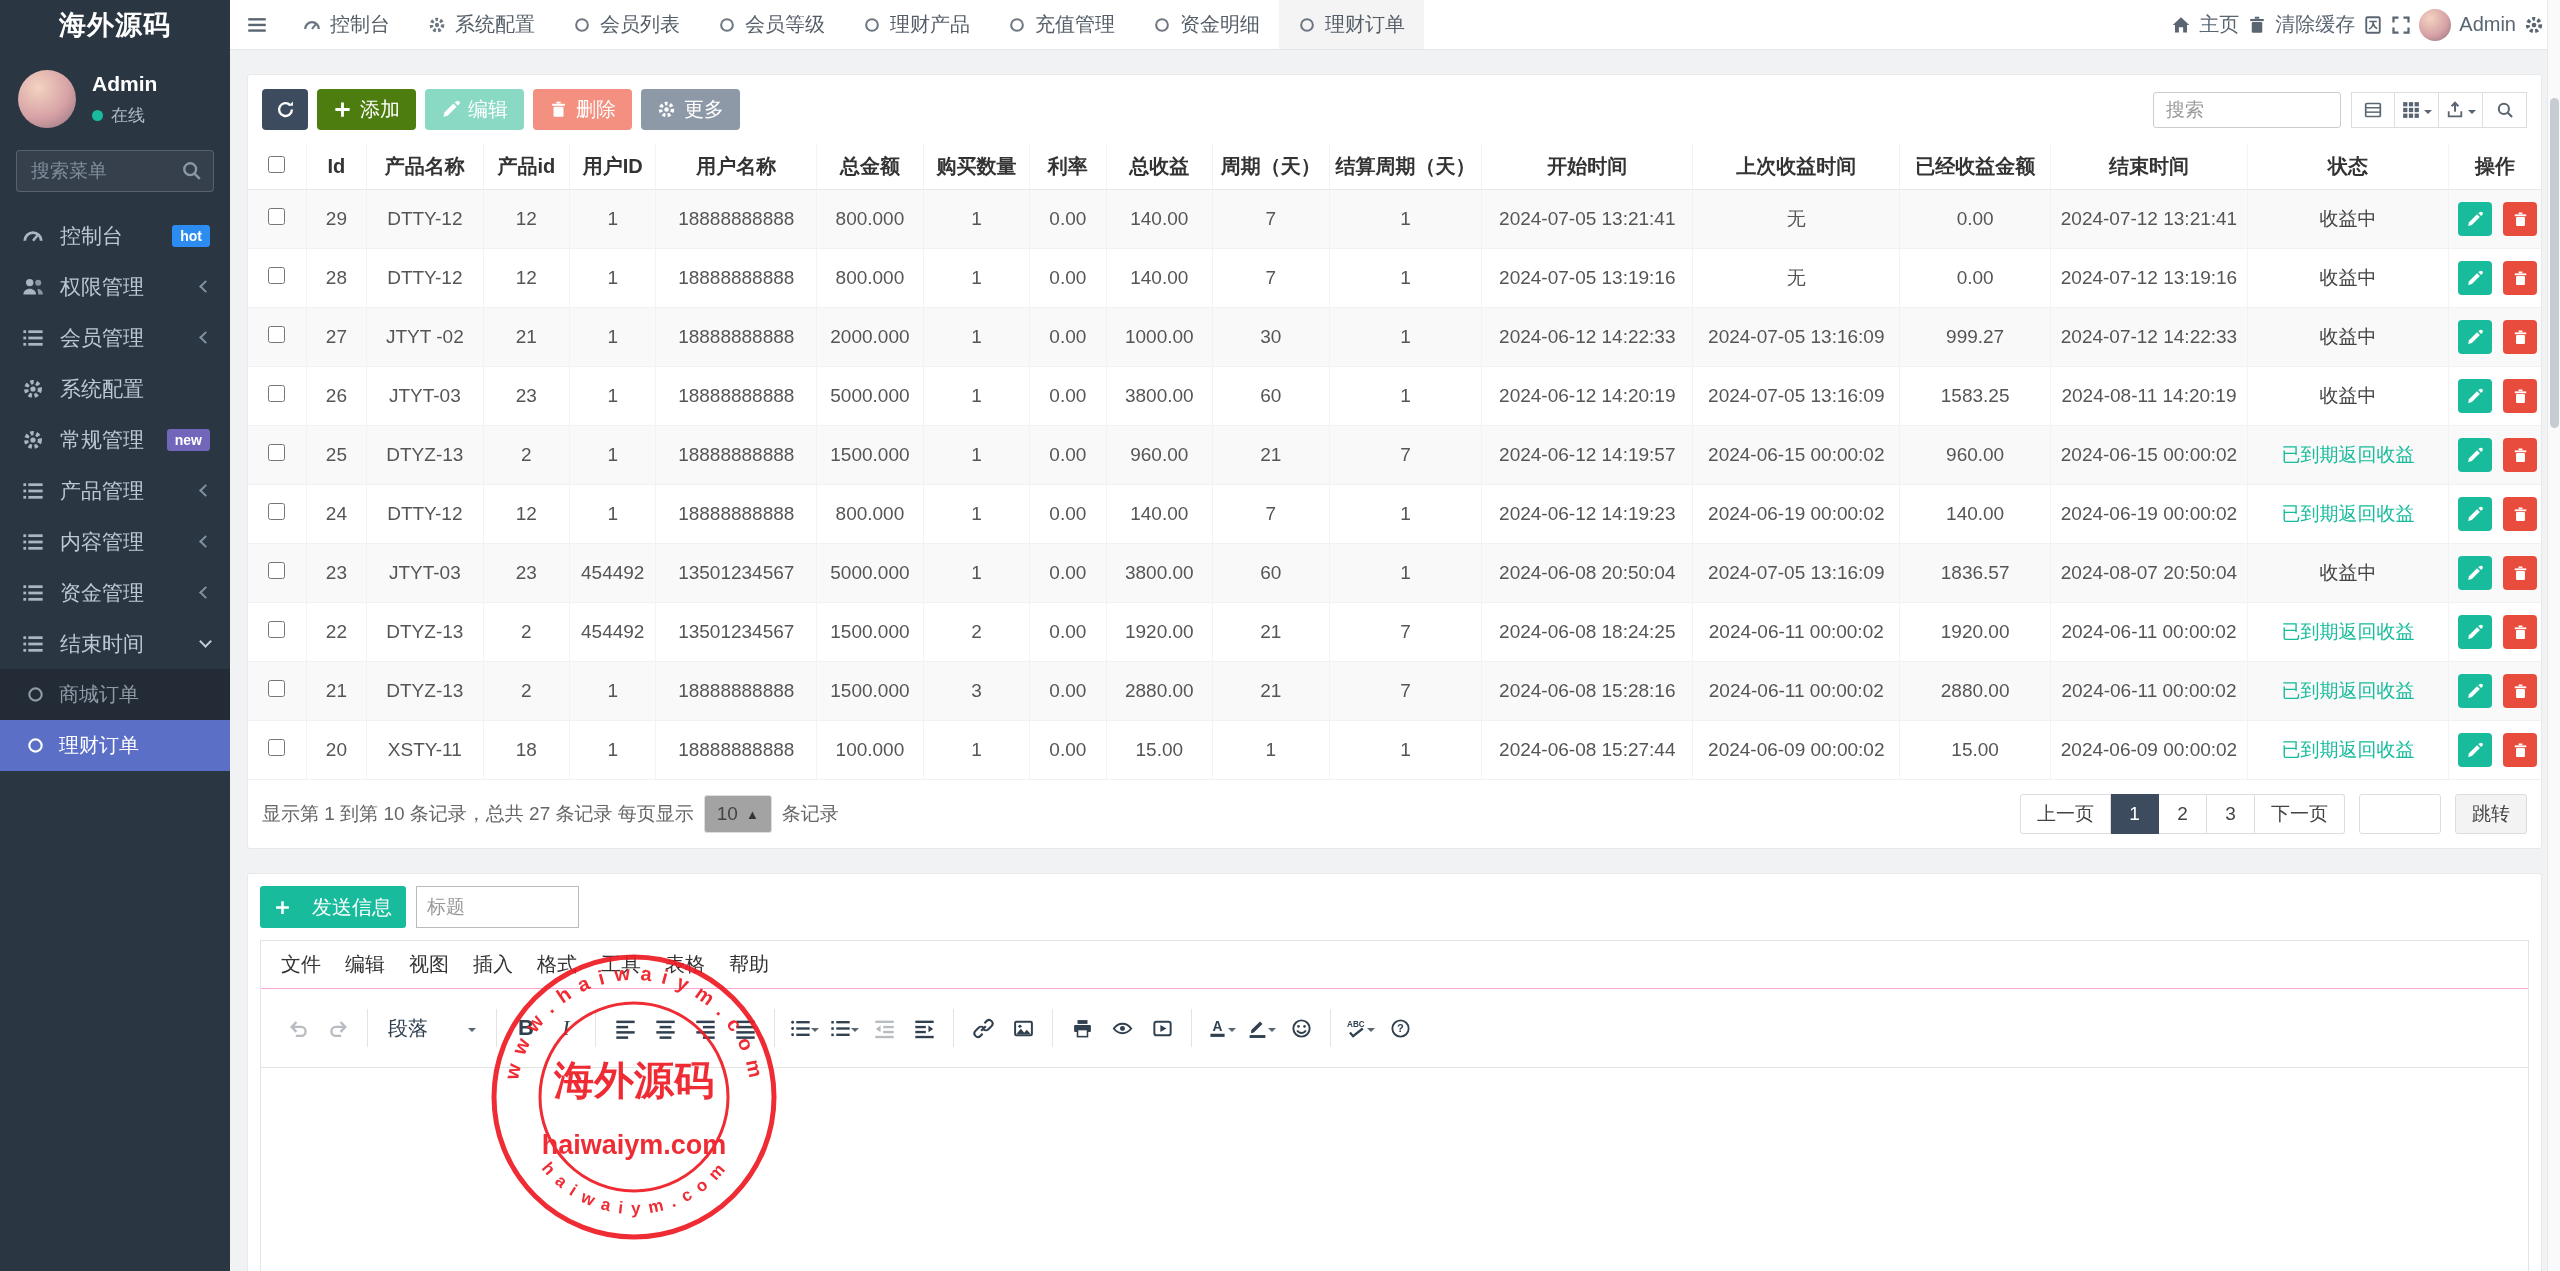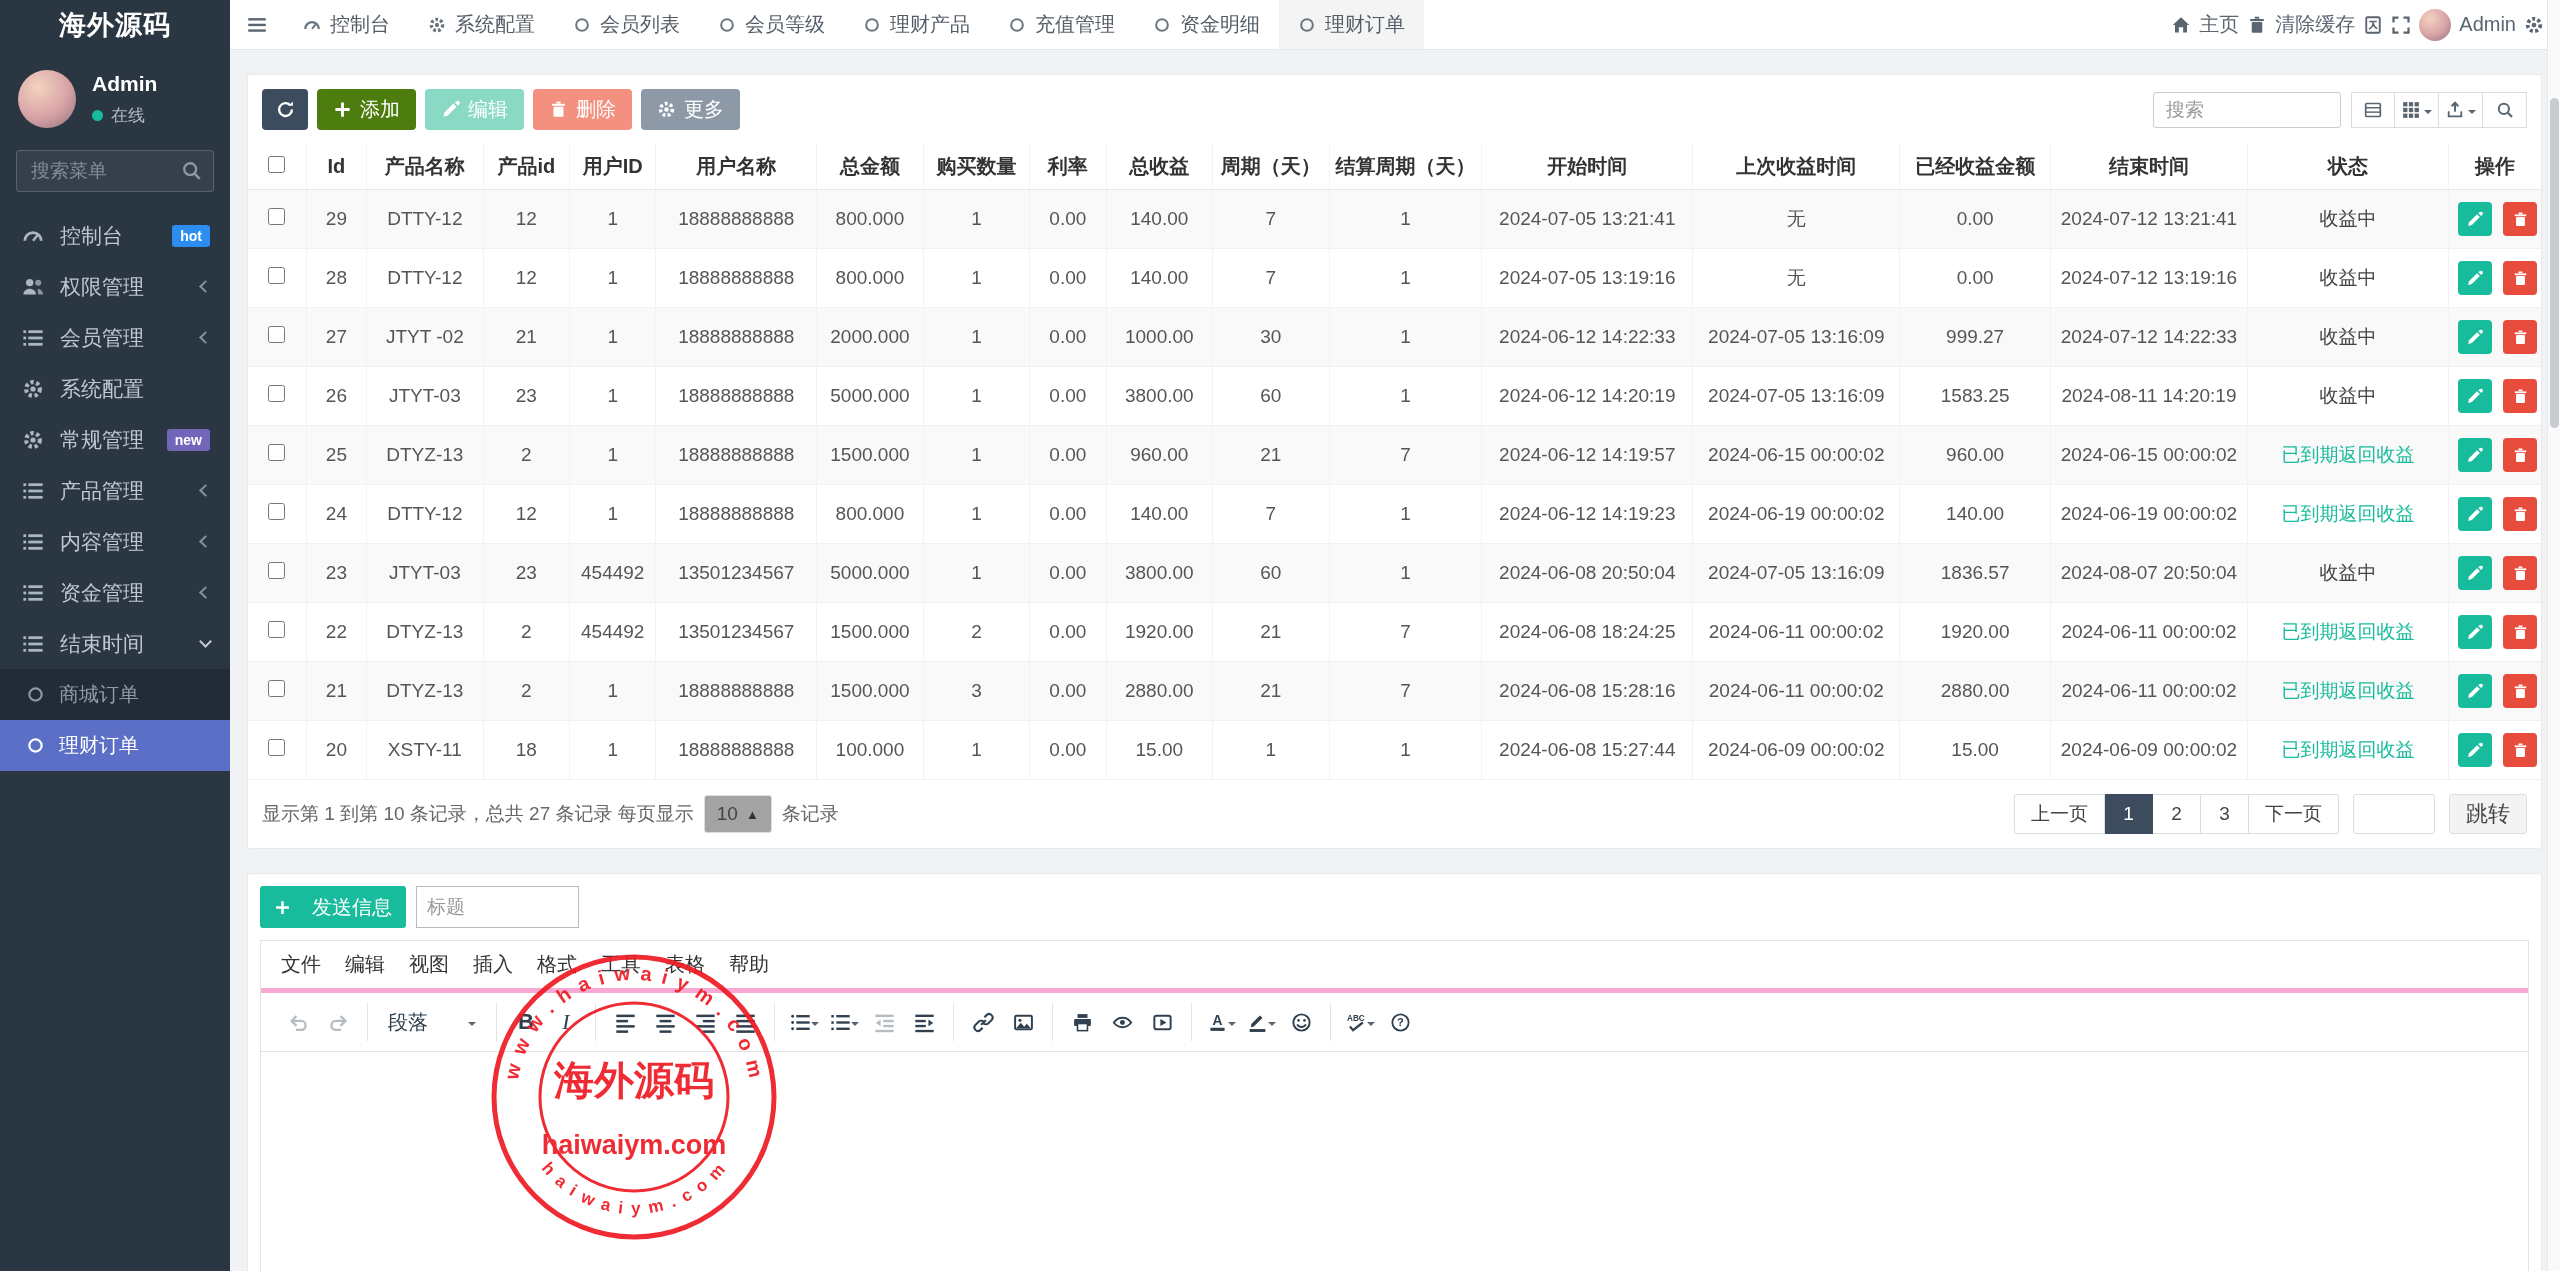--- a/index.html
+++ b/index.html
@@ -91,33 +91,33 @@
   .psize { display:flex; align-items:center; gap:8px; height:38px; padding:0 12px; border:1px solid #ddd; background:#a3a3a3; border-radius:3px; color:#444; cursor:pointer; }
   .psize .up { font-size:13px; color:#333; }
   .pager { display:flex; gap:14px; }
   .pages { display:flex; }
   .pg { min-width:48px; height:40px; padding:0 16px; display:flex; align-items:center; justify-content:center; background:#fff; border:1px solid #ddd; color:#444; font-size:19px; cursor:pointer; }
   .pg + .pg { border-left:none; }
   .pg:first-child { border-radius:3px 0 0 3px; }
   .pg:last-child { border-radius:0 3px 3px 0; }
   .pg.active { background:#3c4b5d; border-color:#3c4b5d; color:#fff; }
   .jump-in { width:82px; height:40px; border:1px solid #ddd; border-radius:3px; outline:none; font-size:19px; padding:0 8px; }
-  .jump-btn { height:40px; padding:0 16px; background:#f3f3f3; border:1px solid #ddd; border-radius:3px; font-size:22px; color:#444; cursor:pointer; font-family:inherit; }
+  .jump-btn { height:40px; padding:0 16px; background:#f3f3f3; border:1px solid #ddd; border-radius:3px; font-size:19px; color:#444; cursor:pointer; font-family:inherit; }
 
   
   .editor-card { margin-top:24px; padding:12px 12px 0 12px; border-bottom:none; }
   .msg-row { display:flex; align-items:center; gap:10px; padding-bottom:12px; }
   .send-btn { display:flex; align-items:center; gap:21px; height:42px; padding:0 14px; background:#18bc9c; color:#fff; border:none; border-radius:3px; font-size:20px; cursor:pointer; font-family:inherit; }
   .send-btn .ic { width:17px; height:17px; }
   .title-in { width:163px; height:42px; border:1px solid #bbb; font-size:19px; padding:0 10px; outline:none; }
   .title-in::placeholder { color:#999; }
   .tmce { border:1px solid #e3e3e3; border-bottom:none; }
   .menubar { display:flex; gap:4px; padding:6px 10px; }
   .menubar span { font-size:20px; color:#333; padding:4px 10px; border-radius:3px; cursor:pointer; }
-  .tmce-toolbar { display:flex; align-items:flex-start; border-top:5px solid #f9a8d4; border-bottom:1px solid #e3e3e3; padding:10px 8px; color:#30404f; }
+  .tmce-toolbar { display:flex; align-items:flex-start; border-top:1px solid #f9a8d4; border-bottom:1px solid #e3e3e3; padding:20px 8px; color:#30404f; }
   .tgroup { display:flex; align-items:center; gap:2px; padding:0 10px; border-left:1px solid #e3e3e3; }
   .tgroup:first-child { border-left:none; }
   .tbtn { display:flex; align-items:center; justify-content:center; min-width:38px; height:38px; border-radius:3px; cursor:pointer; color:#30404f; font-size:21px; background:transparent; border:none; font-family:inherit; }
   .tbtn .ic { width:21px; height:21px; }
   .tbtn.disabled { color:#b6bcc2; }
   .tbtn.bold { font-weight:bold; font-size:22px; }
   .tbtn.italic { font-style:italic; font-family:"Liberation Serif","DejaVu Serif",serif; font-size:22px; }
   .para-dd { display:flex; align-items:center; gap:40px; padding:0 10px; height:38px; font-size:20px; color:#30404f; cursor:pointer; }
   .editor-body { height:268px; background:#fff; cursor:text; }
 

